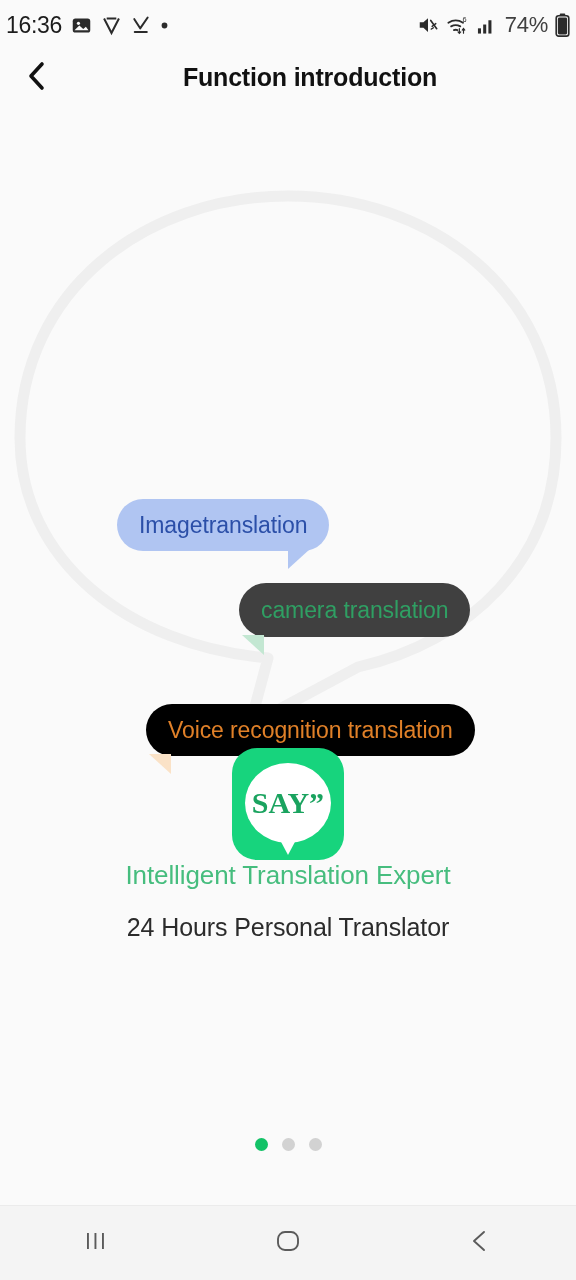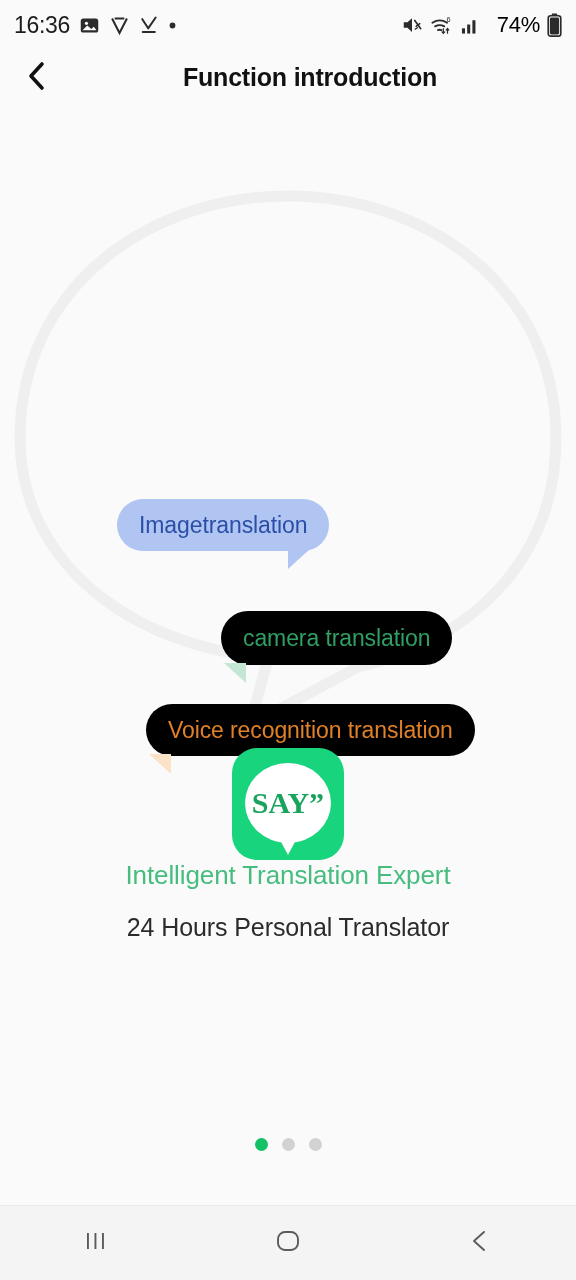--- a/index.html
+++ b/index.html
@@ -15,21 +15,21 @@
     position: relative;
   }
 
   
   .status-bar {
     height: 50px;
     width: 100%;
     display: flex;
     align-items: center;
     justify-content: space-between;
-    padding: 0 14px;
+    padding: 0 6px;
     box-sizing: border-box;
     background: #fafafa;
   }
   .status-left {
     display: flex;
     align-items: center;
     gap: 9px;
   }
   .status-time {
     font-size: 23px;
@@ -37,23 +37,23 @@
     letter-spacing: -0.3px;
     font-family: "Liberation Sans", sans-serif;
   }
   .status-right {
     display: flex;
     align-items: center;
     gap: 7px;
   }
   .battery-pct {
     font-size: 22px;
-    color: #000000;
+    color: #404040;
     letter-spacing: -0.3px;
-    margin-left: 10px;
+    margin-left: 2px;
   }
   .sicon { display: flex; align-items: center; }
 
   
   .app-bar {
     height: 55px;
     position: relative;
     display: flex;
     align-items: center;
     background: #fafafa;
@@ -122,26 +122,25 @@
   .bubble-image .label { color: #2b4fa8; }
   .tail-image {
     left: 171px;
     top: 50px;
     border-left: 22px solid #b0c5f2;
     border-bottom: 20px solid transparent;
   }
 
   
   .bubble-camera {
-    left: 221px;
+    left: 239px;
     top: 403px;
     height: 54px;
     padding: 0 22px;
-    background: #000000;
-    margin-top: 28px;
+    background: #404040;
   }
   .bubble-camera .label { color: #2f9f63; }
   .tail-camera {
     left: 3px;
     top: 52px;
     border-right: 22px solid #c3e7d2;
     border-bottom: 20px solid transparent;
   }
 
   

